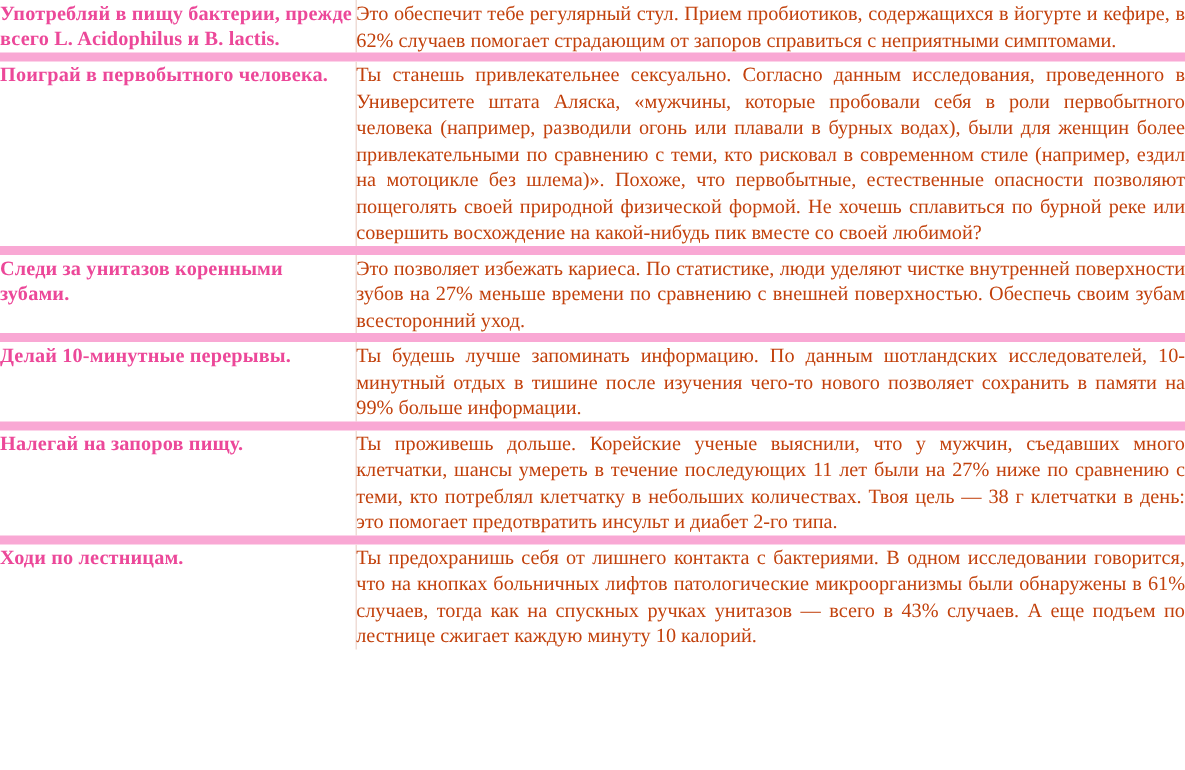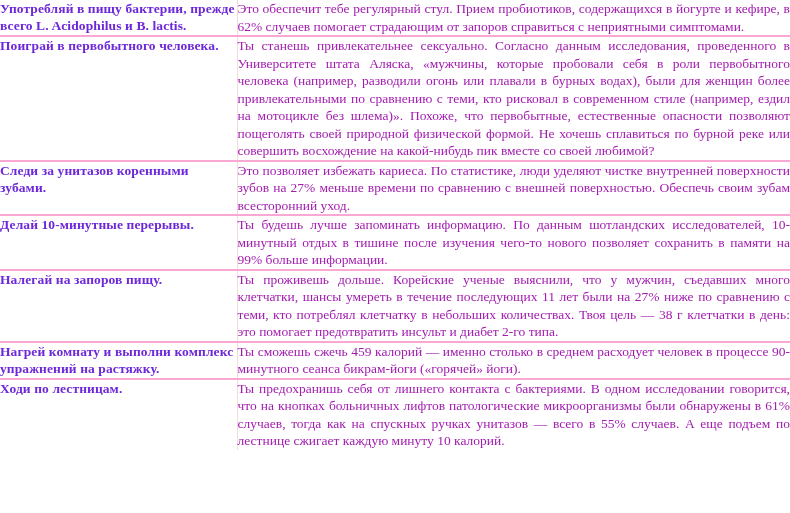--- a/index.html
+++ b/index.html
@@ -16,45 +16,45 @@
   }
   .tips-table {
     width: 790px;
     border-collapse: collapse;
     table-layout: fixed;
   }
   .tips-table col.c-tip { width: 237px; }
   .tips-table col.c-benefit { width: 553px; }
 
   .tips-table tr.tip-row > td {
-    border-top: 2px solid #f9a8d4;
+    border-top: 6px solid #f9a8d4;
     vertical-align: top;
     padding: 0;
   }
   .tips-table tr.tip-row:first-child > td {
     border-top: none;
   }
   td.tip-cell {
     border-right: 1px solid #efdcd6;
     padding: 8px 14px 9px 8px;
   }
   td.benefit-cell {
     padding: 8px 8px 9px 10px;
   }
   .tip-text {
     font-weight: bold;
     font-size: 13.5px;
     line-height: 17px;
-    color: #6d28d9;
+    color: #ec4899;
     letter-spacing: 0.1px;
   }
   .benefit-text {
     font-size: 13.5px;
     line-height: 17.5px;
-    color: #a21caf;
+    color: #c2410c;
     text-align: justify;
     text-justify: inter-word;
     hyphens: none;
   }
 </style>
 </head>
 <body>
 
 <table class="tips-table">
   <colgroup>
@@ -97,28 +97,20 @@
       <tr class="tip-row">
         <td class="tip-cell">
           <div class="tip-text">Налегай на запоров пищу.</div>
         </td>
         <td class="benefit-cell">
           <div class="benefit-text">Ты проживешь дольше. Корейские ученые выяснили, что у мужчин, съедавших много клетчатки, шансы умереть в течение последующих 11 лет были на 27% ниже по сравнению с теми, кто потреблял клетчатку в небольших количествах. Твоя цель — 38 г клетчатки в день: это помогает предотвратить инсульт и диабет 2-го типа.</div>
         </td>
       </tr>
       <tr class="tip-row">
         <td class="tip-cell">
-          <div class="tip-text">Нагрей комнату и выполни комплекс упражнений на растяжку.</div>
-        </td>
-        <td class="benefit-cell">
-          <div class="benefit-text">Ты сможешь сжечь 459 калорий — именно столько в среднем расходует человек в процессе 90-минутного сеанса бикрам-йоги («горячей» йоги).</div>
-        </td>
-      </tr>
-      <tr class="tip-row">
-        <td class="tip-cell">
           <div class="tip-text">Ходи по лестницам.</div>
         </td>
         <td class="benefit-cell">
-          <div class="benefit-text">Ты предохранишь себя от лишнего контакта с бактериями. В одном исследовании говорится, что на кнопках больничных лифтов патологические микроорганизмы были обнаружены в 61% случаев, тогда как на спускных ручках унитазов — всего в 55% случаев. А еще подъем по лестнице сжигает каждую минуту 10 калорий.</div>
+          <div class="benefit-text">Ты предохранишь себя от лишнего контакта с бактериями. В одном исследовании говорится, что на кнопках больничных лифтов патологические микроорганизмы были обнаружены в 61% случаев, тогда как на спускных ручках унитазов — всего в 43% случаев. А еще подъем по лестнице сжигает каждую минуту 10 калорий.</div>
         </td>
       </tr>
     </tbody>
 </table>
 
 </body></html>

